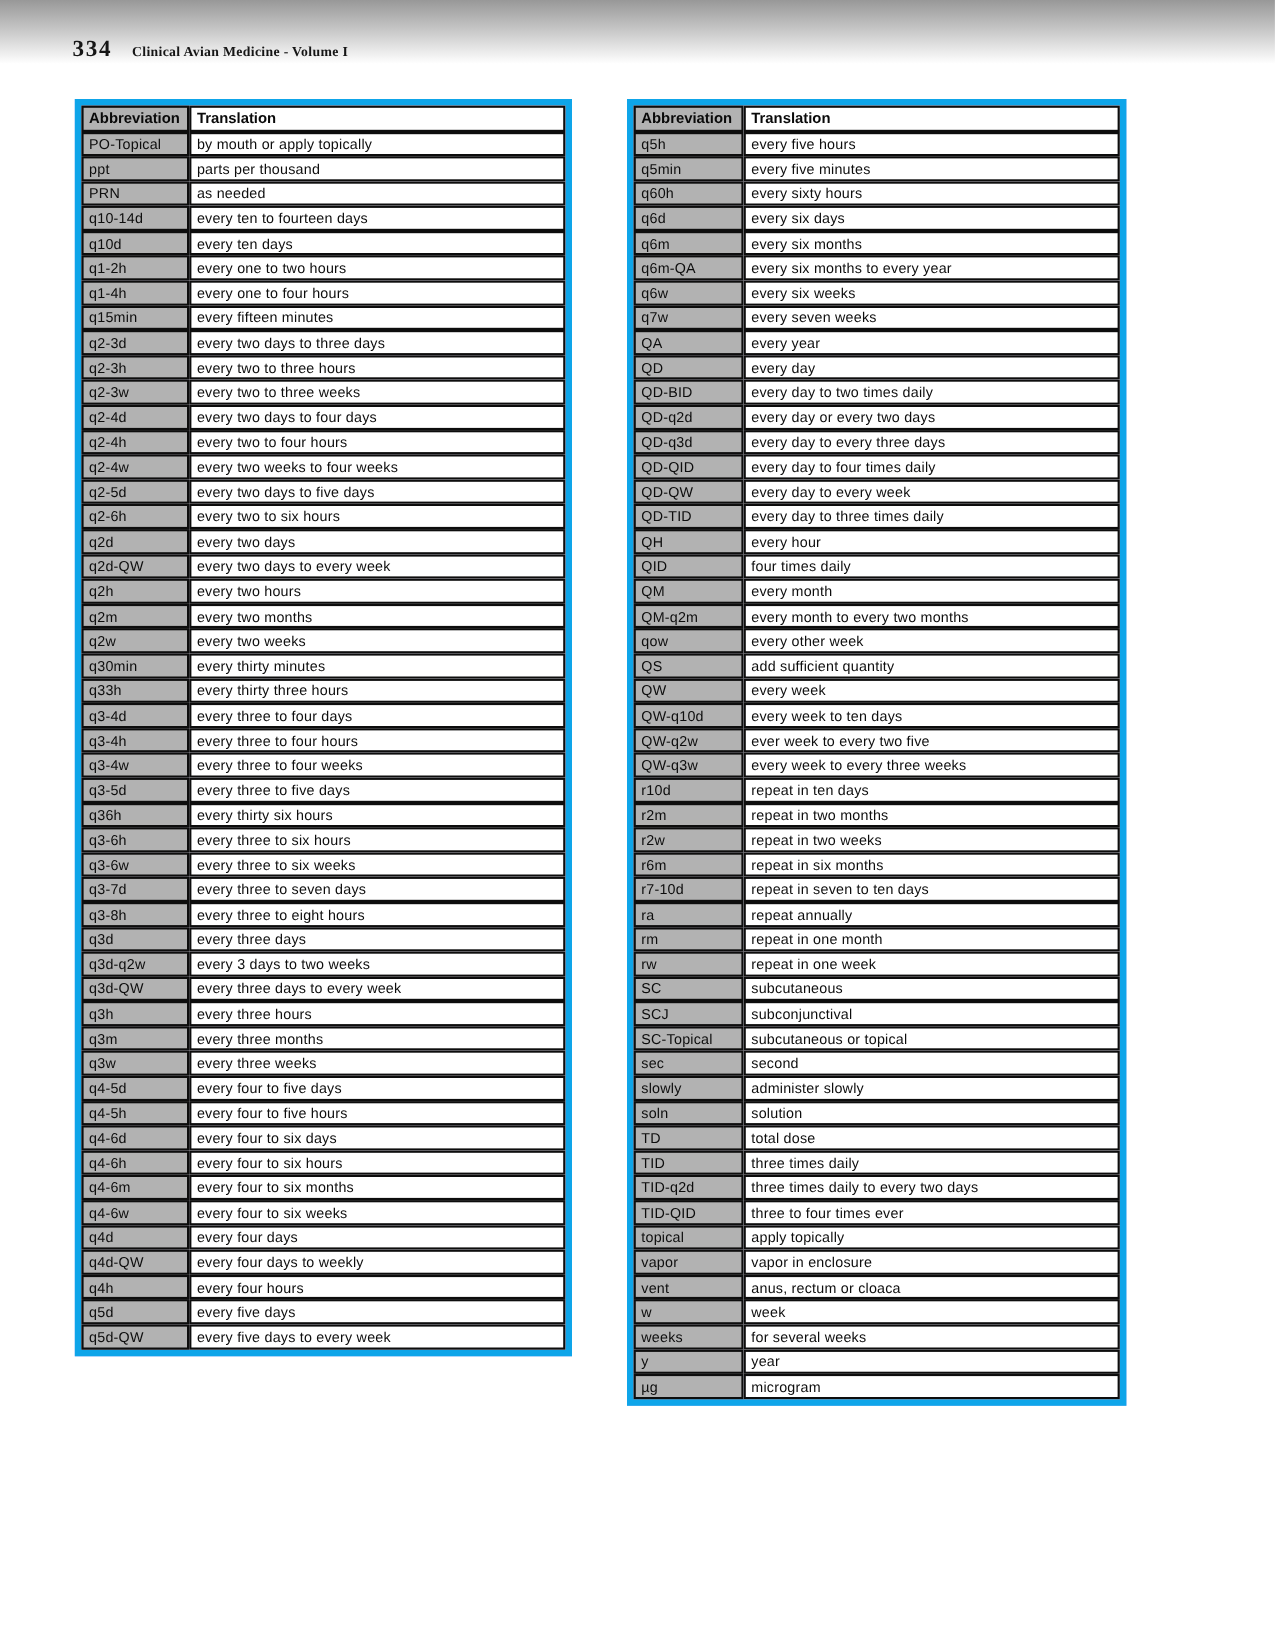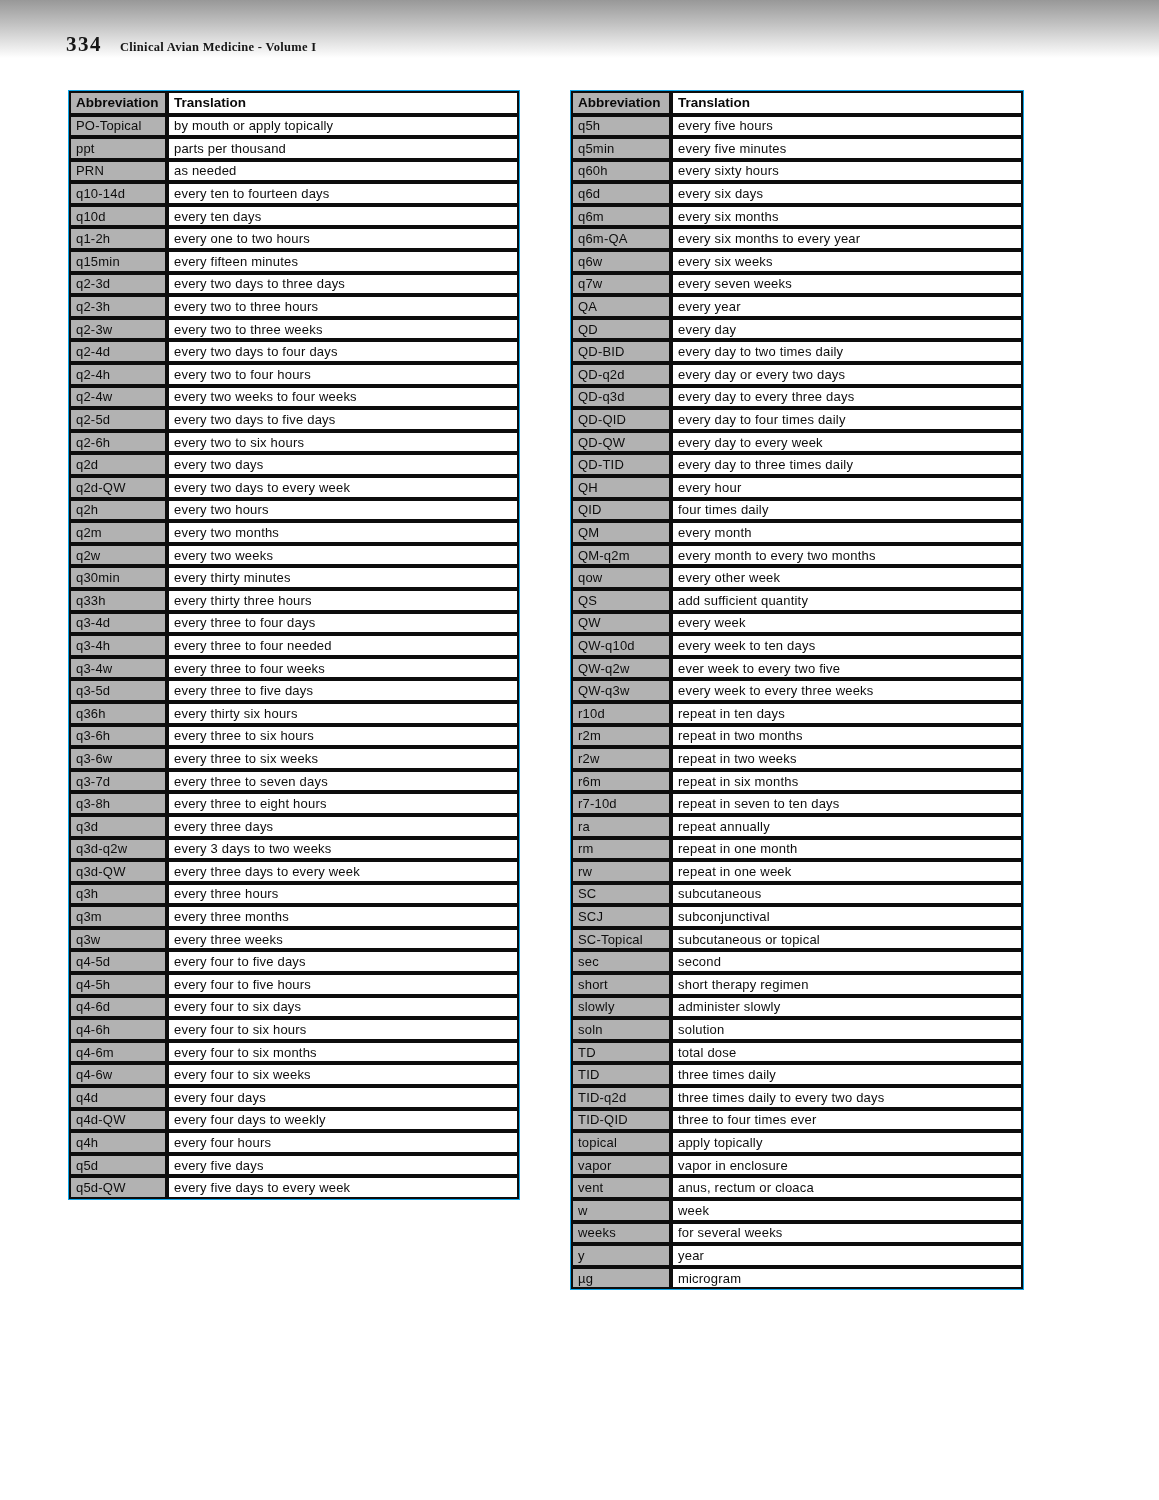--- a/index.html
+++ b/index.html
@@ -12,21 +12,21 @@
     background:linear-gradient(to bottom,#989898 0%,#c2c2c2 42%,#ffffff 100%);
   }
   .page-header{
     position:absolute;top:32px;left:66px;display:flex;align-items:baseline;gap:18px;
     font-family:"Liberation Serif",serif;color:#161616;
   }
   .pagenum{font-size:21px;font-weight:bold;letter-spacing:1.5px;}
   .booktitle{font-size:12.5px;font-weight:bold;letter-spacing:0.3px;}
   table.abbr-table{
     position:absolute;top:90px;border-collapse:separate;border-spacing:0;
-    table-layout:fixed;border:1px solid #0ea5e9;background:#c4b5fd;
+    table-layout:fixed;border:6px solid #0ea5e9;background:#c4b5fd;
   }
   table.abbr-table.left{left:68px;width:452px;}
   table.abbr-table.right{left:570px;width:454px;}
   table.abbr-table.left col.c1{width:98px;}
   table.abbr-table.right col.c1{width:100px;}
   .abbr-table th,.abbr-table td{
     border:2px solid #0d0d0d;overflow:hidden;white-space:nowrap;
     vertical-align:middle;text-align:left;
   }
   .abbr-table th{
@@ -80,20 +80,24 @@
         </tr>
         <tr>
           <td class="abbr">q10d</td>
           <td class="trans">every ten days</td>
         </tr>
         <tr>
           <td class="abbr">q1-2h</td>
           <td class="trans">every one to two hours</td>
         </tr>
         <tr>
+          <td class="abbr">q1-4h</td>
+          <td class="trans">every one to four hours</td>
+        </tr>
+        <tr>
           <td class="abbr">q15min</td>
           <td class="trans">every fifteen minutes</td>
         </tr>
         <tr>
           <td class="abbr">q2-3d</td>
           <td class="trans">every two days to three days</td>
         </tr>
         <tr>
           <td class="abbr">q2-3h</td>
           <td class="trans">every two to three hours</td>
@@ -149,21 +153,21 @@
         <tr>
           <td class="abbr">q33h</td>
           <td class="trans">every thirty three hours</td>
         </tr>
         <tr>
           <td class="abbr">q3-4d</td>
           <td class="trans">every three to four days</td>
         </tr>
         <tr>
           <td class="abbr">q3-4h</td>
-          <td class="trans">every three to four needed</td>
+          <td class="trans">every three to four hours</td>
         </tr>
         <tr>
           <td class="abbr">q3-4w</td>
           <td class="trans">every three to four weeks</td>
         </tr>
         <tr>
           <td class="abbr">q3-5d</td>
           <td class="trans">every three to five days</td>
         </tr>
         <tr>
@@ -415,24 +419,20 @@
         </tr>
         <tr>
           <td class="abbr">SC-Topical</td>
           <td class="trans">subcutaneous or topical</td>
         </tr>
         <tr>
           <td class="abbr">sec</td>
           <td class="trans">second</td>
         </tr>
         <tr>
-          <td class="abbr">short</td>
-          <td class="trans">short therapy regimen</td>
-        </tr>
-        <tr>
           <td class="abbr">slowly</td>
           <td class="trans">administer slowly</td>
         </tr>
         <tr>
           <td class="abbr">soln</td>
           <td class="trans">solution</td>
         </tr>
         <tr>
           <td class="abbr">TD</td>
           <td class="trans">total dose</td>

